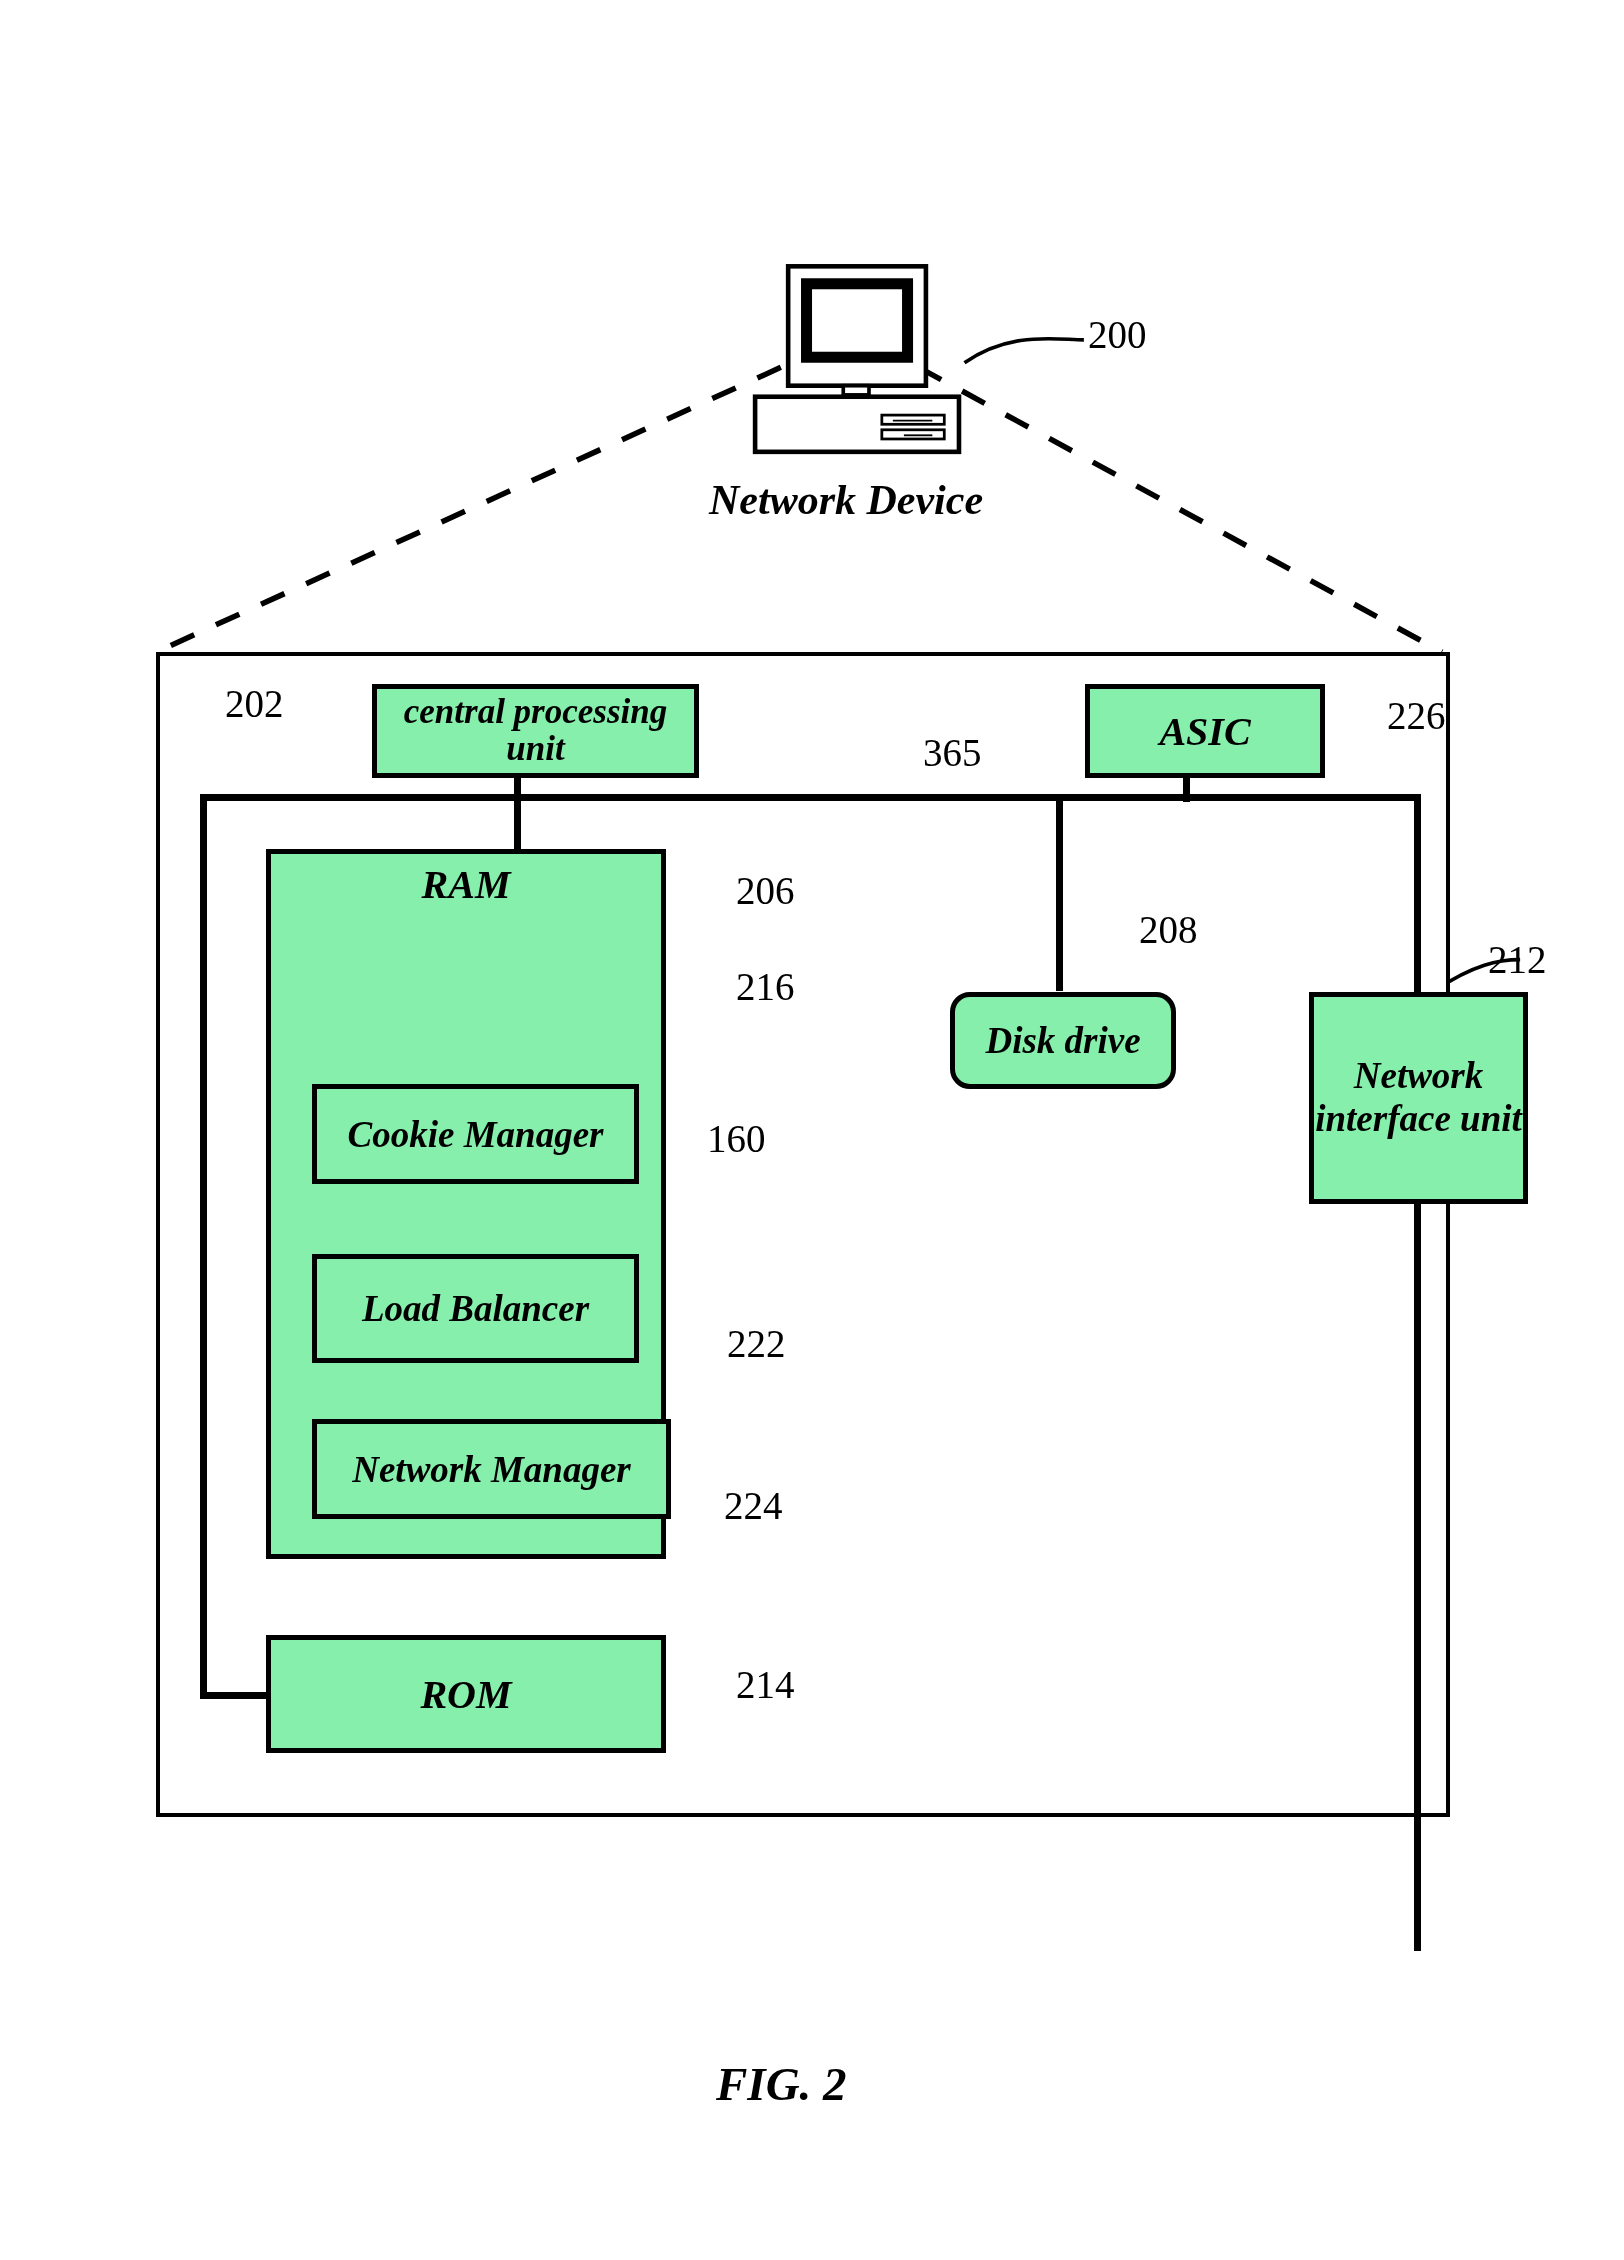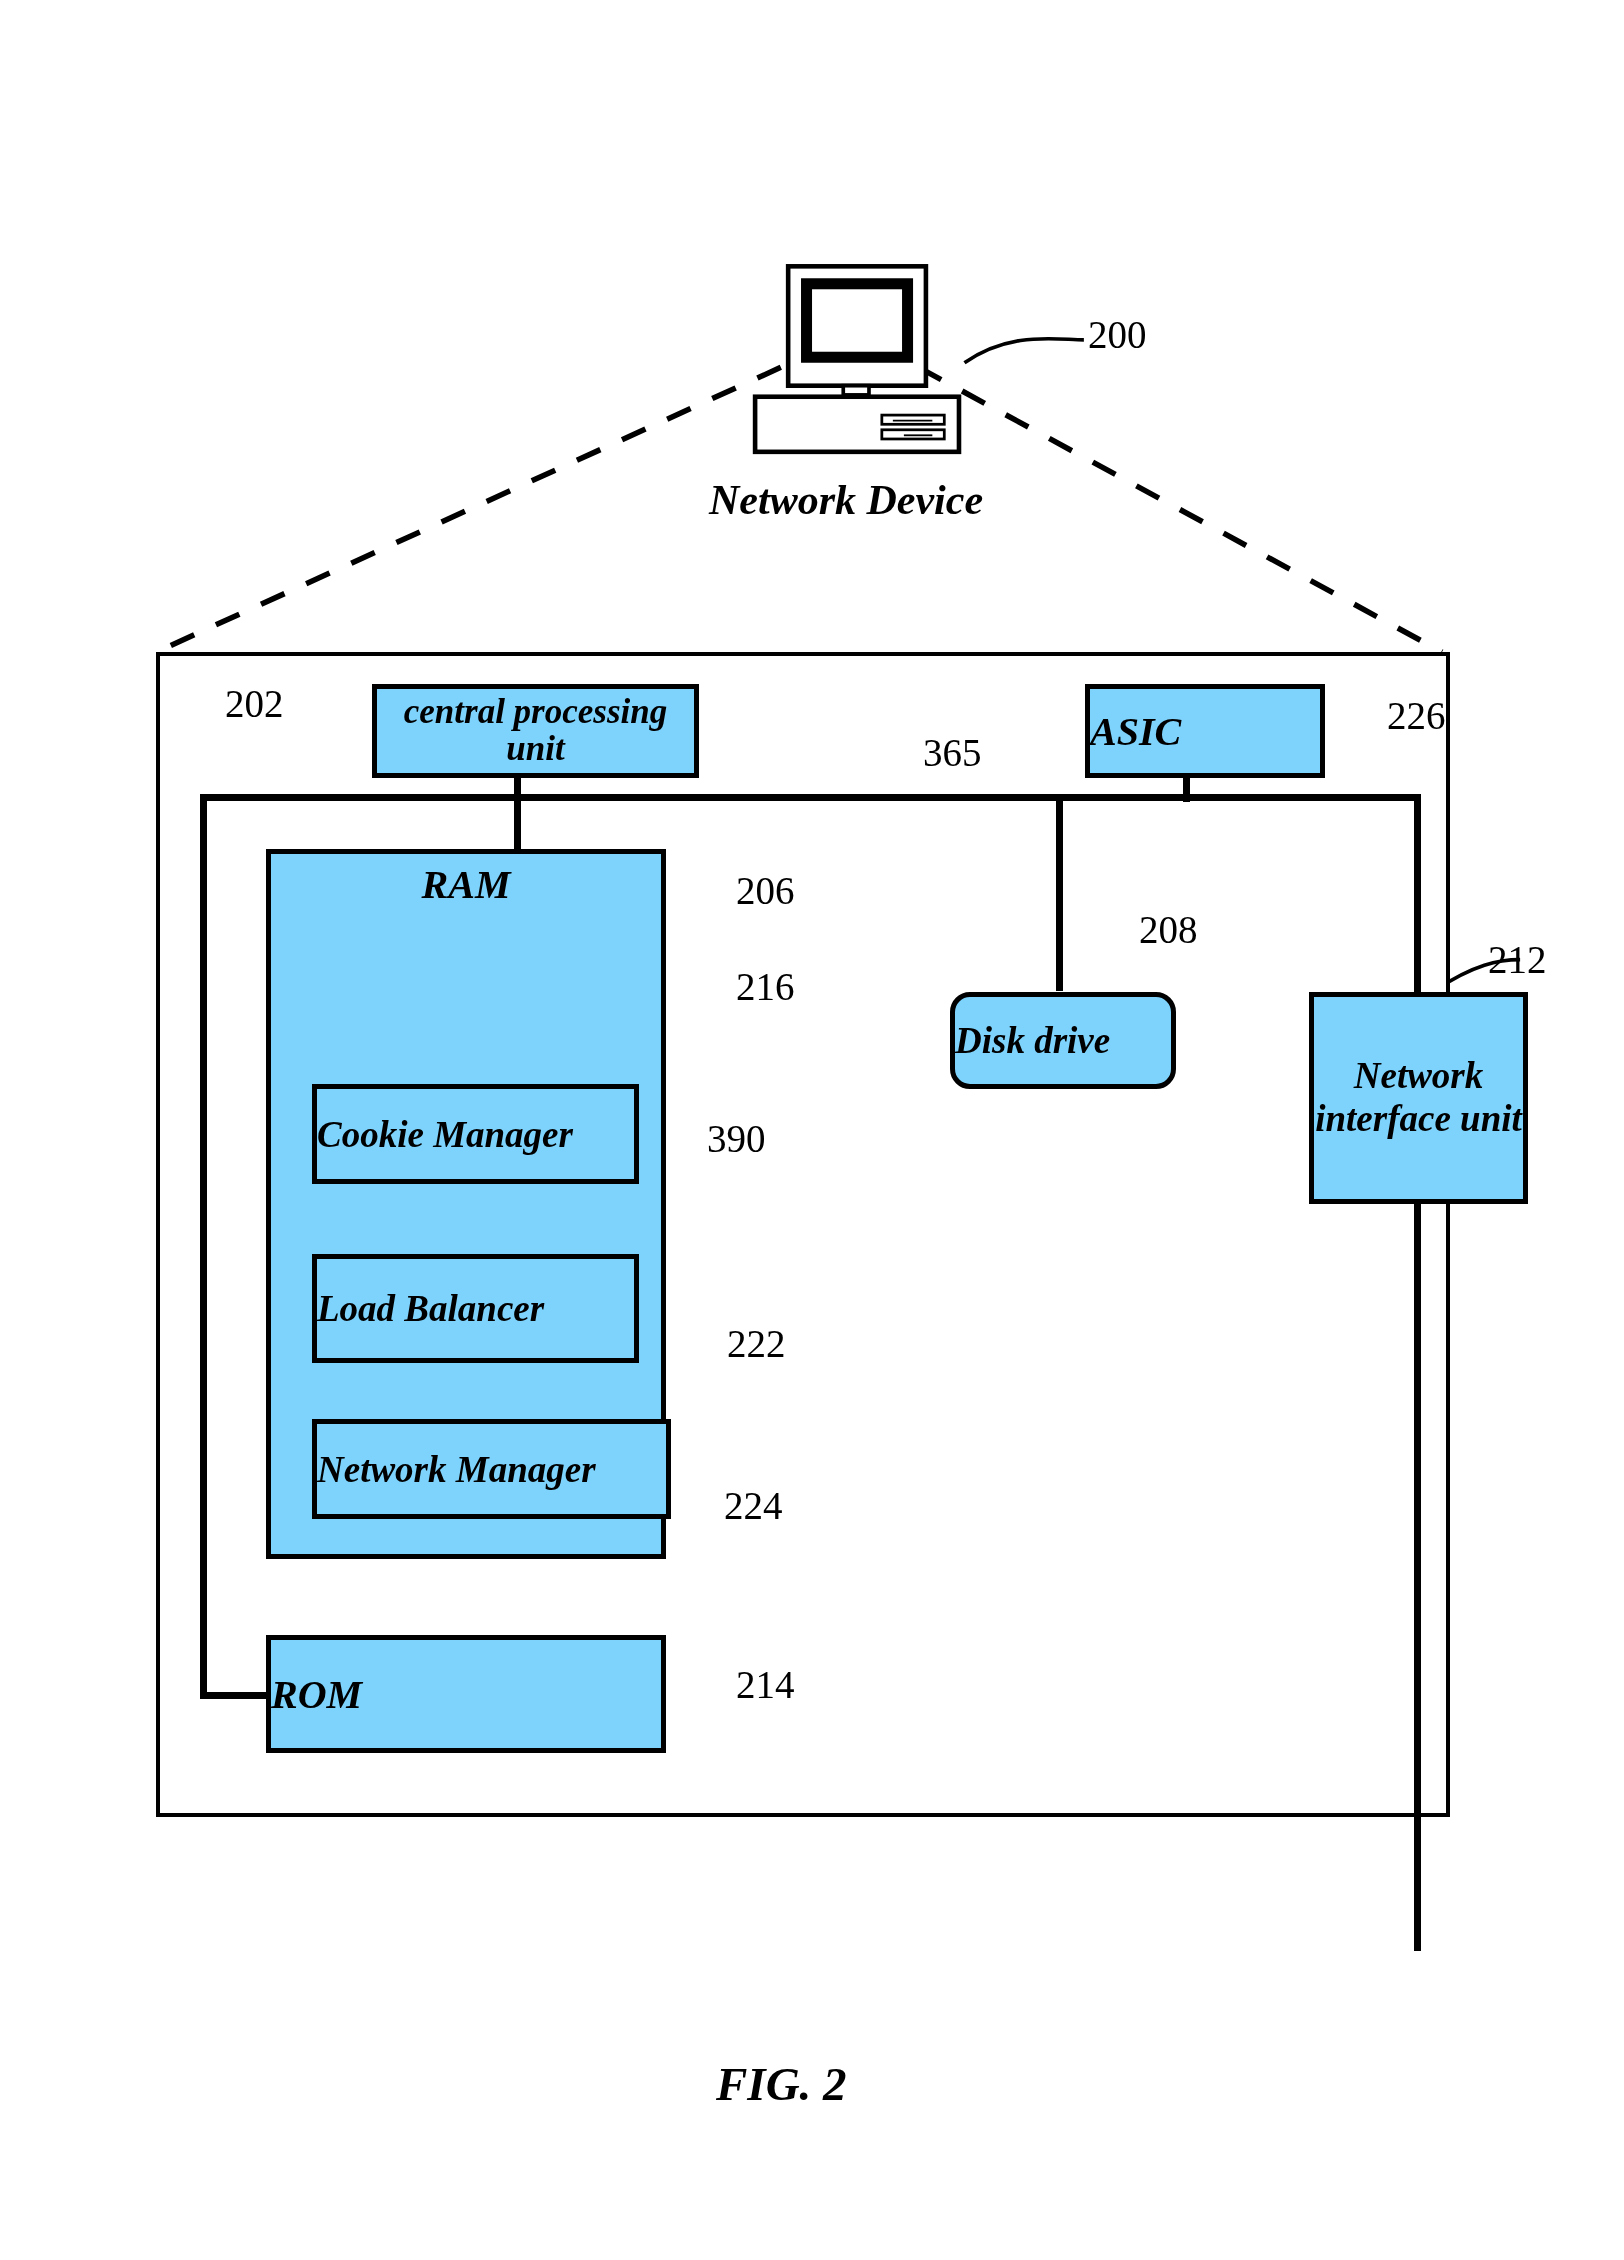--- a/index.html
+++ b/index.html
@@ -11,25 +11,25 @@
     font-family: "Times New Roman", Georgia, serif;
   }
   .canvas {
     position: relative;
     width: 1625px;
     height: 2261px;
   }
   .box {
     position: absolute;
     border: 5.5px solid #000;
-    background: #7dd3fc;
+    background: #86efac;
     text-align: center;
     display: flex;
     align-items: center;
-    justify-content: flex-start;
+    justify-content: center;
     font-style: italic;
     font-weight: 700;
   }
   .thin-box {
     position: absolute;
     border: 4.6px solid #000;
     background: #fff;
   }
   .label {
     position: absolute;
@@ -153,21 +153,21 @@
   <div class="box" style="left:266px; top:849px; width:390px; height:693px; align-items:flex-start; padding-top:7.3px; font-size:40px;">
     <span style="position:absolute; top:7.3px; left:0; right:0;">RAM</span>
   </div>
   <div class="reflabel" style="left:736px; top:868px;">206</div>
 
   <div class="reflabel" style="left:736px; top:964px;">216</div>
 
   <div class="box" style="left:312px; top:1084px; width:317px; height:90px; font-size:37px;">
     <span>Cookie Manager</span>
   </div>
-  <div class="reflabel" style="left:707px; top:1116px;">390</div>
+  <div class="reflabel" style="left:707px; top:1116px;">160</div>
 
   <div class="box" style="left:312px; top:1254px; width:317px; height:99px; font-size:37px;">
     <span>Load Balancer</span>
   </div>
   <div class="reflabel" style="left:727px; top:1321px;">222</div>
 
   <div class="box" style="left:312px; top:1419px; width:349px; height:90px; font-size:37px;">
     <span>Network Manager</span>
   </div>
   <div class="reflabel" style="left:724px; top:1483px;">224</div>

